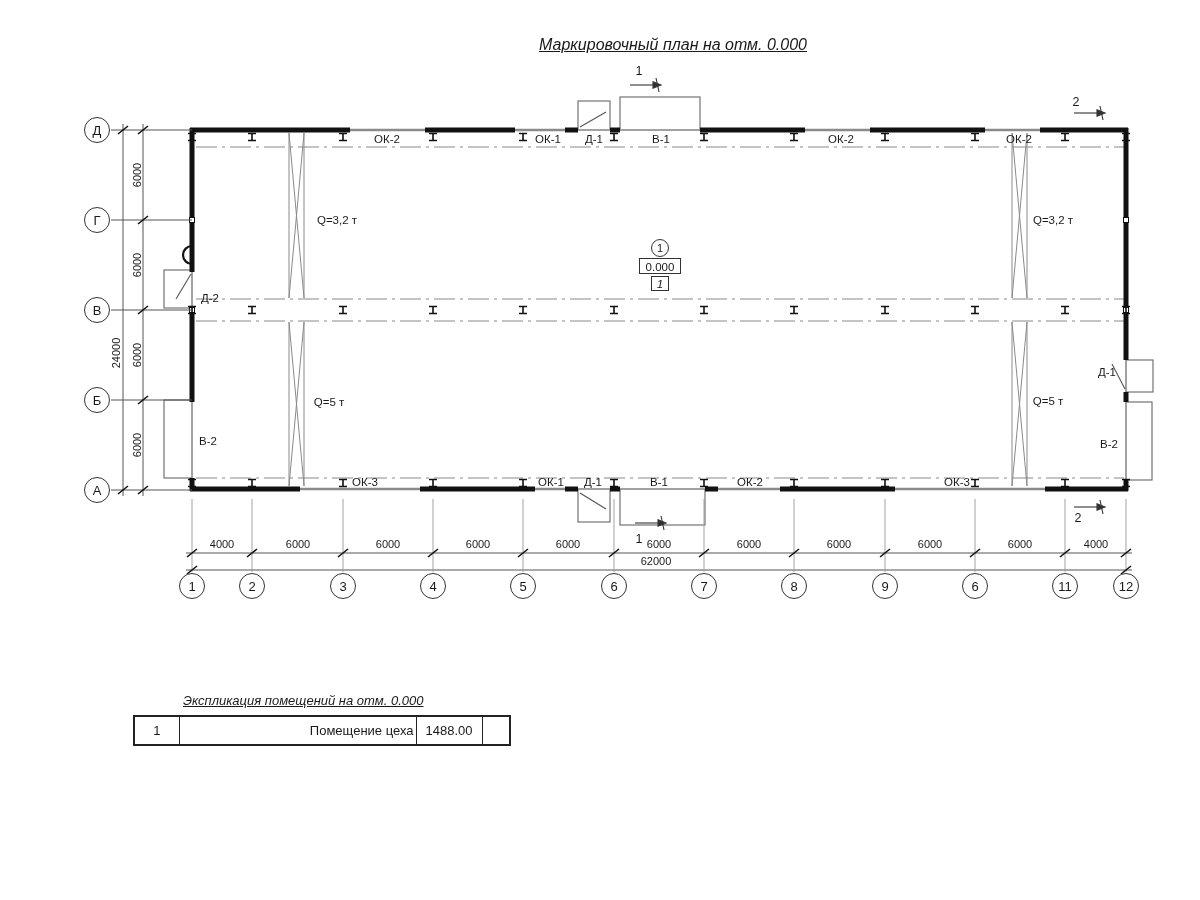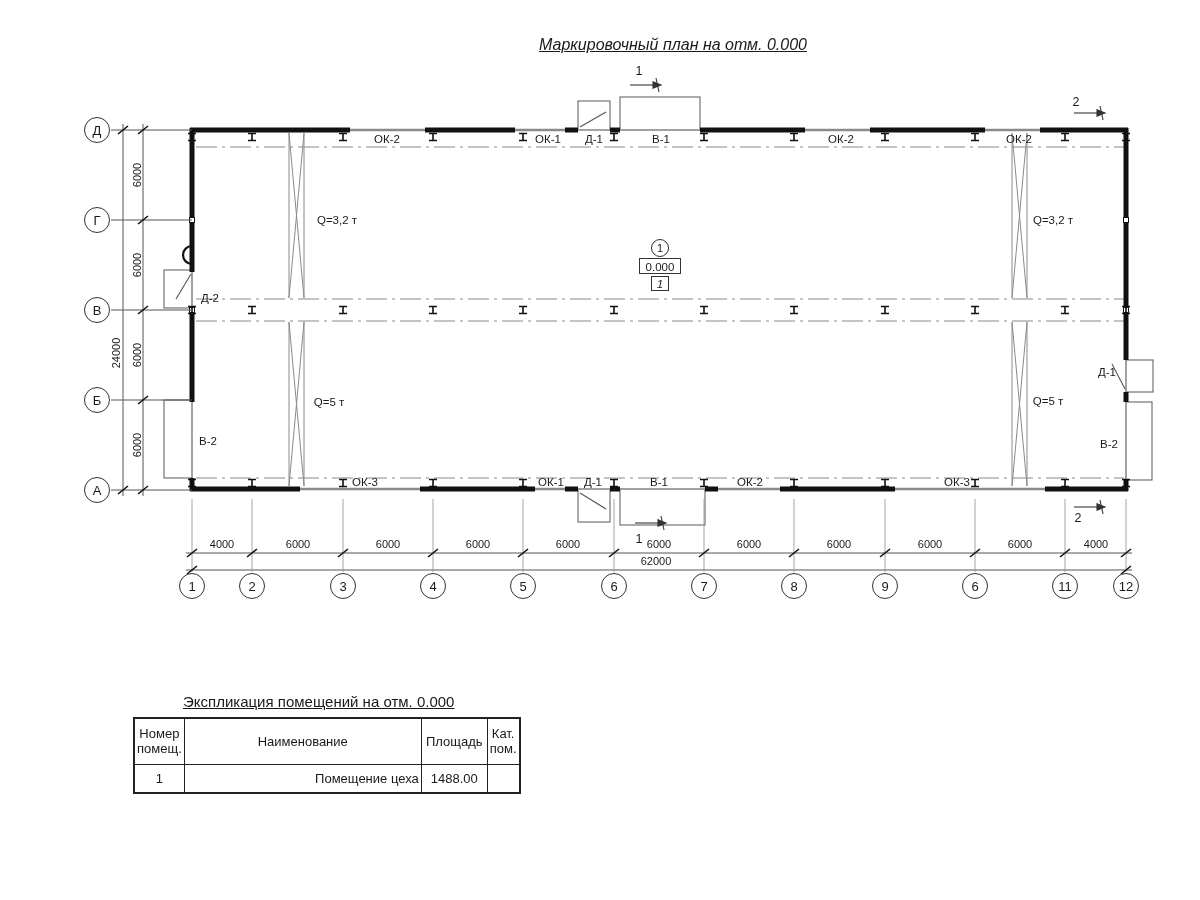--- a/index.html
+++ b/index.html
@@ -13,21 +13,21 @@
   .sec{position:absolute;font-size:12.5px;transform:translateX(-50%);}
   .axc{position:absolute;width:26px;height:26px;border:1.3px solid #333;border-radius:50%;background:#fff;
        display:flex;align-items:center;justify-content:center;font-size:13px;box-sizing:border-box;}
   .title{position:absolute;left:645px;top:36px;transform:translateX(-50%);font-size:16px;font-style:italic;
          text-decoration:underline;white-space:nowrap;margin-left:28px;}
   .mkc{position:absolute;left:651px;top:239px;width:18px;height:18px;border:1px solid #333;border-radius:50%;
        background:#fff;display:flex;align-items:center;justify-content:center;font-size:11px;box-sizing:border-box;}
   .mkb{position:absolute;border:1px solid #333;background:#fff;display:flex;align-items:flex-end;
        justify-content:center;font-size:11.5px;box-sizing:border-box;}
   .expl{position:absolute;left:133px;top:693px;}
-  .expl-title{font-size:15px;text-decoration:underline;margin:0 0 7px 50px;white-space:nowrap;}
+  .expl-title{font-size:13px;font-style:italic;text-decoration:underline;margin:0 0 7px 50px;white-space:nowrap;}
   table.exp{border-collapse:collapse;border:2px solid #222;table-layout:fixed;}
   .exp th,.exp td{border:1px solid #222;font-weight:normal;font-size:13px;padding:1px 2px;box-sizing:border-box;}
   .exp th{height:46px;text-align:center;}
   .exp td{height:29px;}
   .c{text-align:center;} .l{text-align:right;padding-left:9px;margin-top:24px;}
 </style>
 </head>
 <body>
 
 <div class="title">Маркировочный план на отм. 0.000</div>
@@ -309,26 +309,20 @@
 <div class="expl">
   <div class="expl-title">Экспликация помещений на отм. 0.000</div>
   <table class="exp">
     <colgroup>
         <col style="width:45px;">
         <col style="width:237px;">
         <col style="width:66px;">
         <col style="width:28px;">
       </colgroup>
     <tbody>
-        <tr>
-      <th>Номер помещ.</th>
-      <th>Наименование</th>
-      <th>Площадь</th>
-      <th>Кат. пом.</th>
-    </tr>
     <tr>
       <td class="c">1</td>
       <td class="l">Помещение цеха</td>
       <td class="c">1488.00</td>
       <td class="c"></td>
     </tr>
   </tbody>
     </table>
 </div>
 

